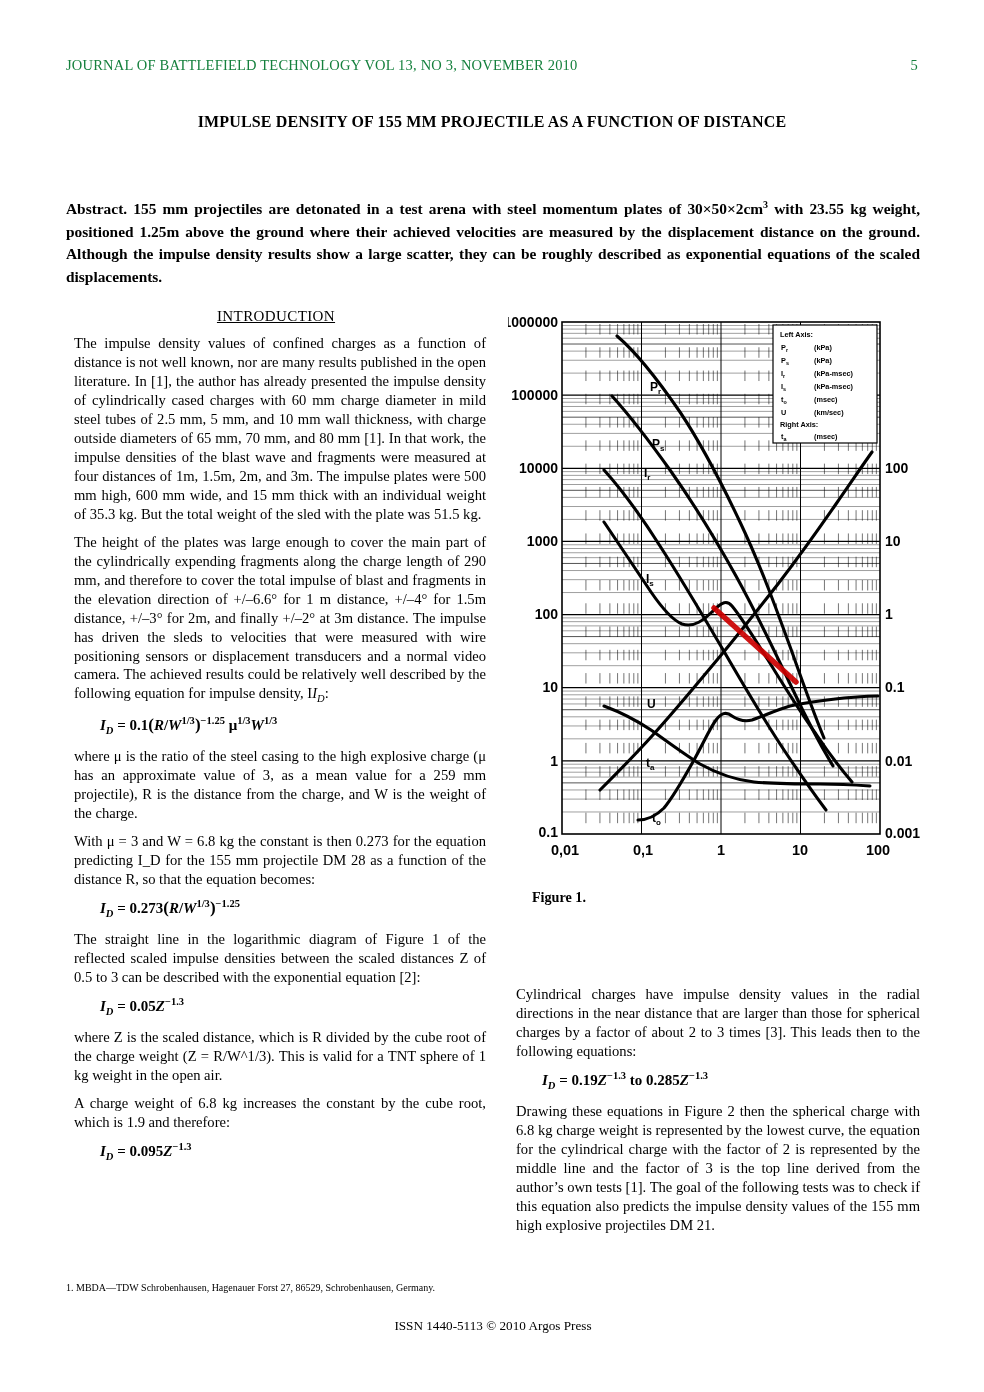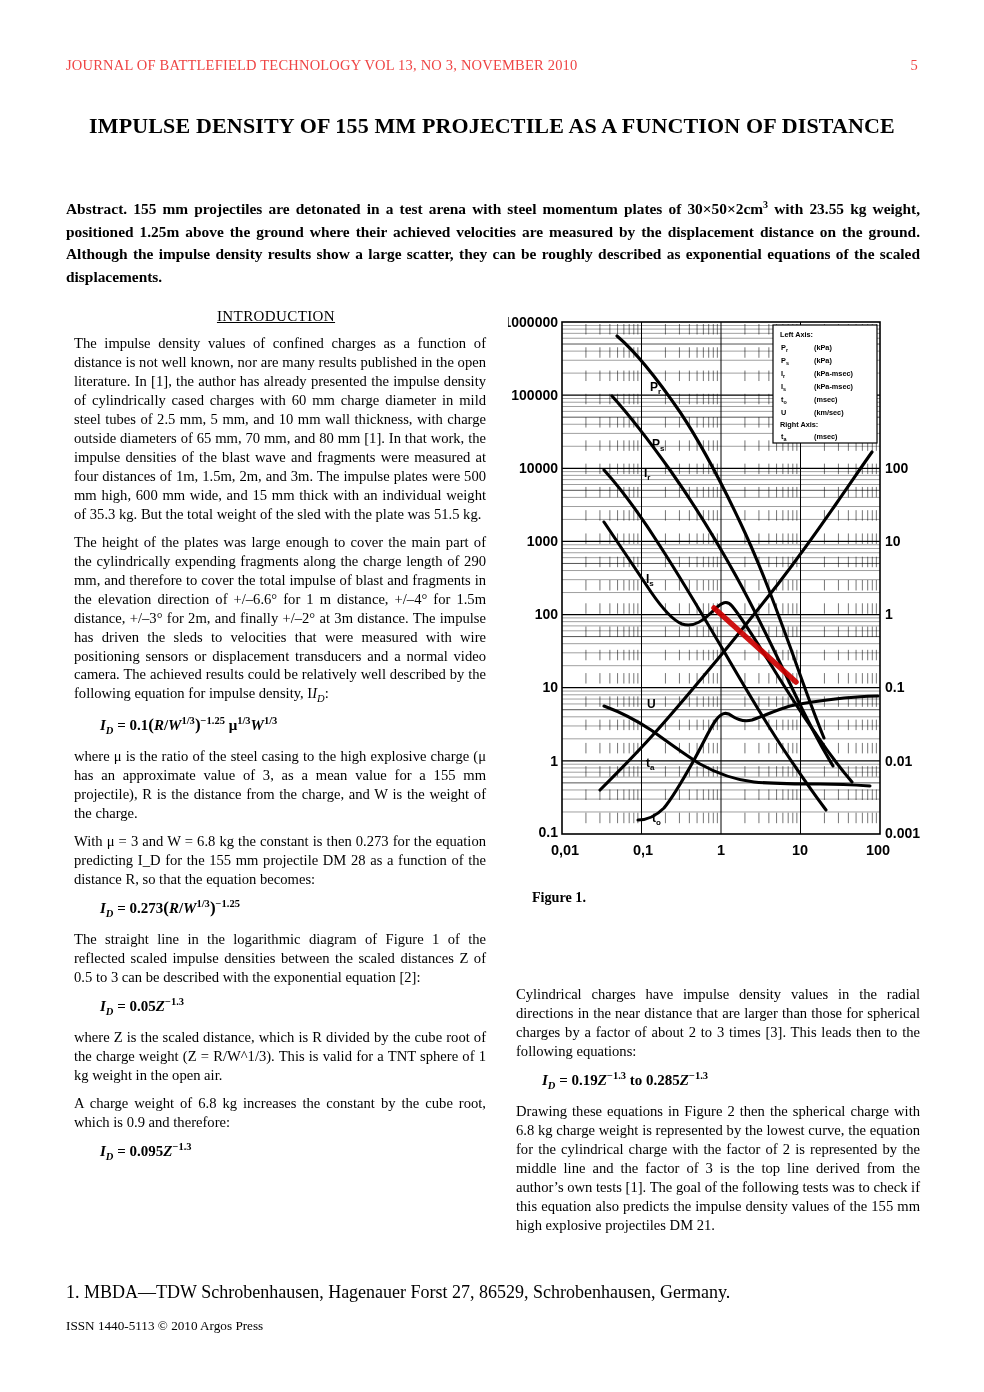--- a/index.html
+++ b/index.html
@@ -26,33 +26,33 @@
   .runhead {
     position: absolute;
     left: 66px; top: 57px;
     width: 852px;
     display: flex;
     justify-content: space-between;
     align-items: baseline;
     font-family: "Liberation Serif", serif;
     font-size: 14.5px;
     letter-spacing: 0.2px;
-    color: #ef4444;
+    color: #15803d;
   }
   .runhead .jrnl { white-space: nowrap; }
   .runhead .pgno { font-size: 14.5px; }
 
   
   .doc-title {
     position: absolute;
     left: 66px; top: 113px;
     width: 852px;
     text-align: center;
     font-weight: bold;
-    font-size: 22px;
+    font-size: 16px;
     letter-spacing: 0.15px;
   }
   .doc-author {
     position: absolute;
     left: 66px; top: 157px;
     width: 852px;
     text-align: center;
     font-weight: bold;
     font-size: 16px;
   }
@@ -137,27 +137,28 @@
 
   .right-body {
     position: absolute;
     left: 508px; top: 985px;
     width: 412px;
   }
   .footnote {
     position: absolute;
     left: 66px; top: 1281px;
     width: 854px;
-    font-size: 18px;
+    font-size: 10px;
     line-height: 1.3;
   }
   .issn {
     position: absolute;
     left: 66px; top: 1318px;
     width: 854px;
+    text-align: center;
     font-size: 13.2px;
   }
 </style>
 </head>
 <body>
 
 <div class="page">
 
   <div class="runhead">
     <span class="jrnl">JOURNAL OF BATTLEFIELD TECHNOLOGY VOL 13, NO 3, NOVEMBER 2010</span>
@@ -175,37 +176,37 @@
     <div class="sec-head">INTRODUCTION</div>
 
     <p class="body first">The impulse density values of confined charges as a function of distance is not well known, nor are many results published in the open literature. In [1], the author has already presented the impulse density of cylindrically cased charges with 60 mm charge diameter in mild steel tubes of 2.5 mm, 5 mm, and 10 mm wall thickness, with charge outside diameters of 65 mm, 70 mm, and 80 mm [1]. In that work, the impulse densities of the blast wave and fragments were measured at four distances of 1m, 1.5m, 2m, and 3m. The impulse plates were 500 mm high, 600 mm wide, and 15 mm thick with an individual weight of 35.3 kg. But the total weight of the sled with the plate was 51.5 kg.</p>
 
     <p class="body"><span>The height of the plates was large enough to cover the main part of the cylindrically expending fragments along the charge length of 290 mm, and therefore to cover the total impulse of blast and fragments in the elevation direction of +/–6.6° for 1 m distance, +/–4° for 1.5m distance, +/–3° for 2m, and finally +/–2° at 3m distance. The impulse has driven the sleds to velocities that were measured with wire positioning sensors or displacement transducers and a normal video camera. The achieved results could be relatively well described by the following equation for impulse density, I</span><i class="it">I</i><sub class="sub">D</sub><span>:</span></p>
 
     <div class="eq">
       <i>I</i><sub>D</sub> = 0.1<span style="font-size:17px;">(</span><i>R</i>/<i>W</i><sup>1/3</sup><span style="font-size:17px;">)</span><sup>−1.25</sup> μ<sup>1/3</sup><i>W</i><sup>1/3</sup>
     </div>
 
-    <p class="body">where μ is the ratio of the steel casing to the high explosive charge (μ has an approximate value of 3, as a mean value for a 155 mm projectile), R is the distance from the charge, and W is the weight of the charge.</p>
+    <p class="body">where μ is the ratio of the steel casing to the high explosive charge (μ has an approximate value of 3, as a mean value for a 259 mm projectile), R is the distance from the charge, and W is the weight of the charge.</p>
 
     <p class="body">With μ = 3 and W = 6.8 kg the constant is then 0.273 for the equation predicting I_D for the 155 mm projectile DM 28 as a function of the distance R, so that the equation becomes:</p>
 
     <div class="eq">
       <i>I</i><sub>D</sub> = 0.273<span style="font-size:17px;">(</span><i>R</i>/<i>W</i><sup>1/3</sup><span style="font-size:17px;">)</span><sup>−1.25</sup>
     </div>
 
     <p class="body">The straight line in the logarithmic diagram of Figure 1 of the reflected scaled impulse densities between the scaled distances Z of 0.5 to 3 can be described with the exponential equation [2]:</p>
 
     <div class="eq">
       <i>I</i><sub>D</sub> = 0.05<i>Z</i><sup>−1.3</sup>
     </div>
 
     <p class="body">where Z is the scaled distance, which is R divided by the cube root of the charge weight (Z = R/W^1/3). This is valid for a TNT sphere of 1 kg weight in the open air.</p>
 
-    <p class="body">A charge weight of 6.8 kg increases the constant by the cube root, which is 0.9 and therefore:</p>
+    <p class="body">A charge weight of 6.8 kg increases the constant by the cube root, which is 1.9 and therefore:</p>
 
     <div class="eq">
       <i>I</i><sub>D</sub> = 0.095<i>Z</i><sup>−1.3</sup>
     </div>
   </div>
 
   <div class="figure-wrap">
     <div class="chart-box">
       <svg class="chart-svg" width="412" height="568" viewBox="0 0 412 568">
         <defs>

